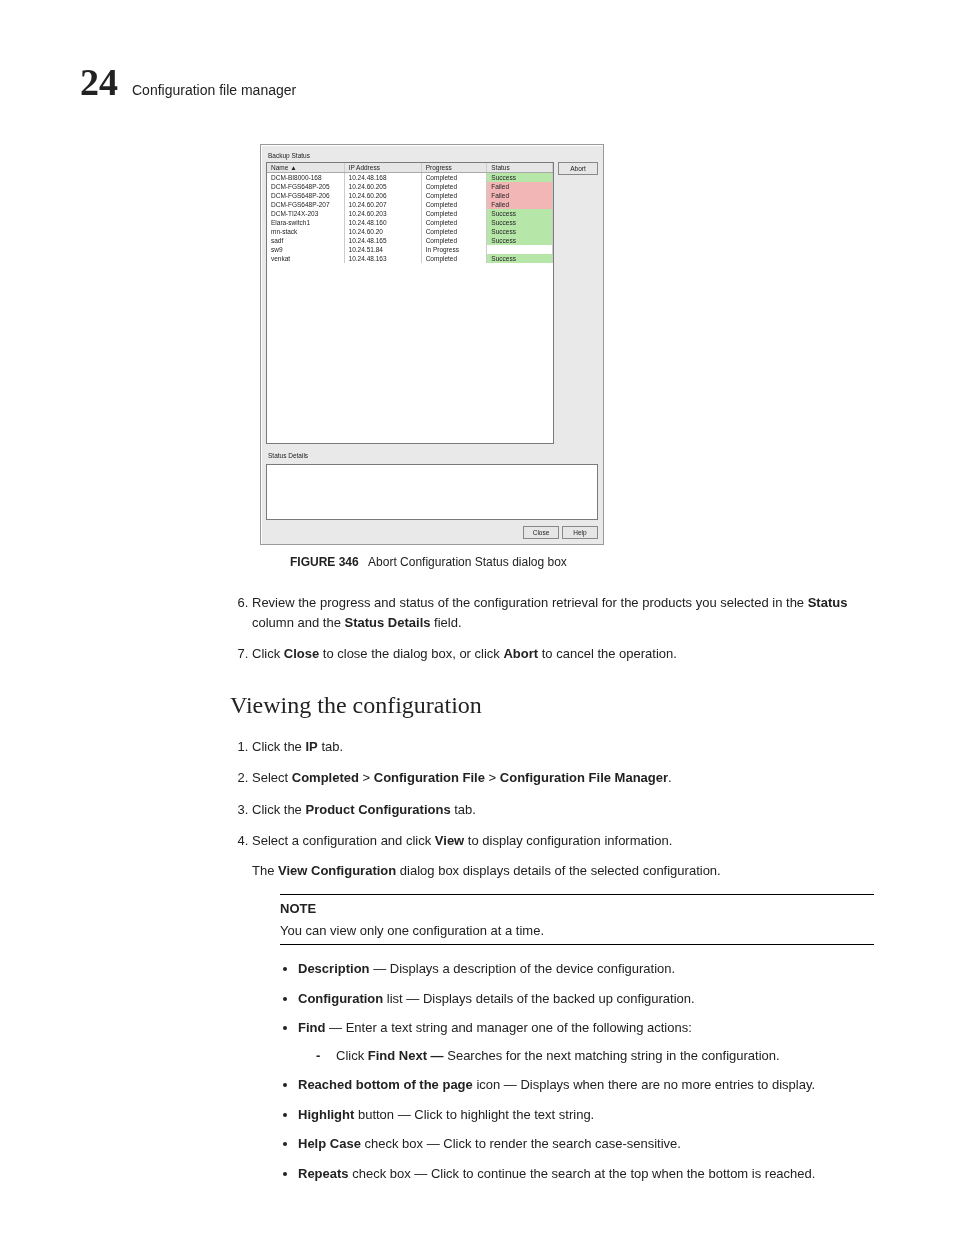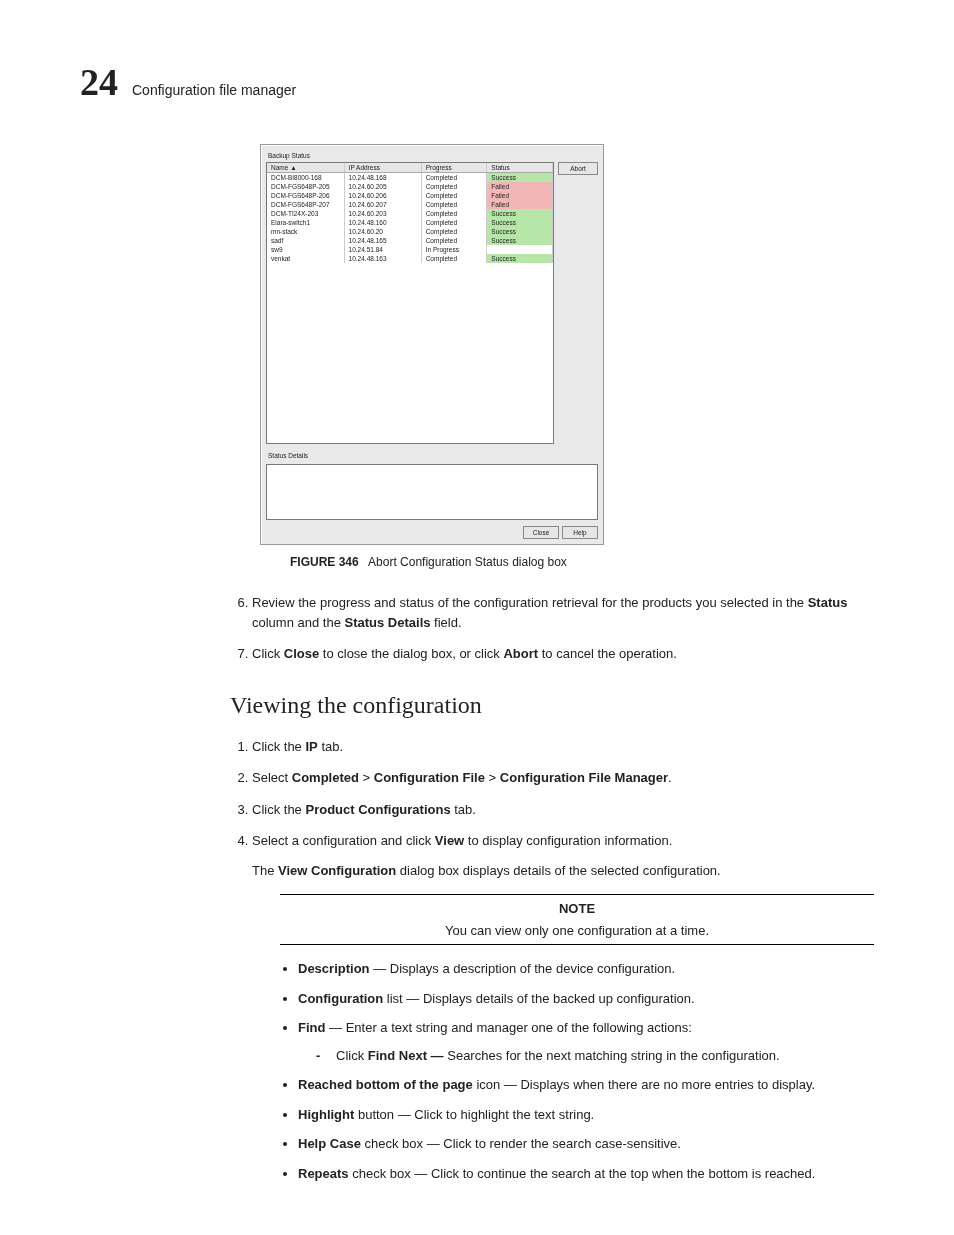--- a/index.html
+++ b/index.html
@@ -105,21 +105,21 @@
     margin: 0 0 24px 0;
     padding-left: 22px;
   }
   ol.steps > li { margin-bottom: 12px; line-height: 1.5; }
   h2.h2 {
     font-family: Georgia, 'Times New Roman', serif;
     font-weight: normal;
     font-size: 24px;
     margin: 28px 0 18px 0;
   }
-  .note-block { margin: 14px 0 14px 28px; text-align: center; }
+  .note-block { margin: 14px 0 14px 28px; }
   .note-rule { border: 0; border-top: 1px solid #000; margin: 0; }
   .note-label { font-weight: bold; margin-top: 4px; }
   .note-text { margin: 2px 0 4px 0; }
   ul.bullets {
     margin: 10px 0 0 28px;
     padding-left: 18px;
     list-style: disc;
   }
   ul.bullets > li { margin-bottom: 10px; line-height: 1.5; }
   ul.dashes {

